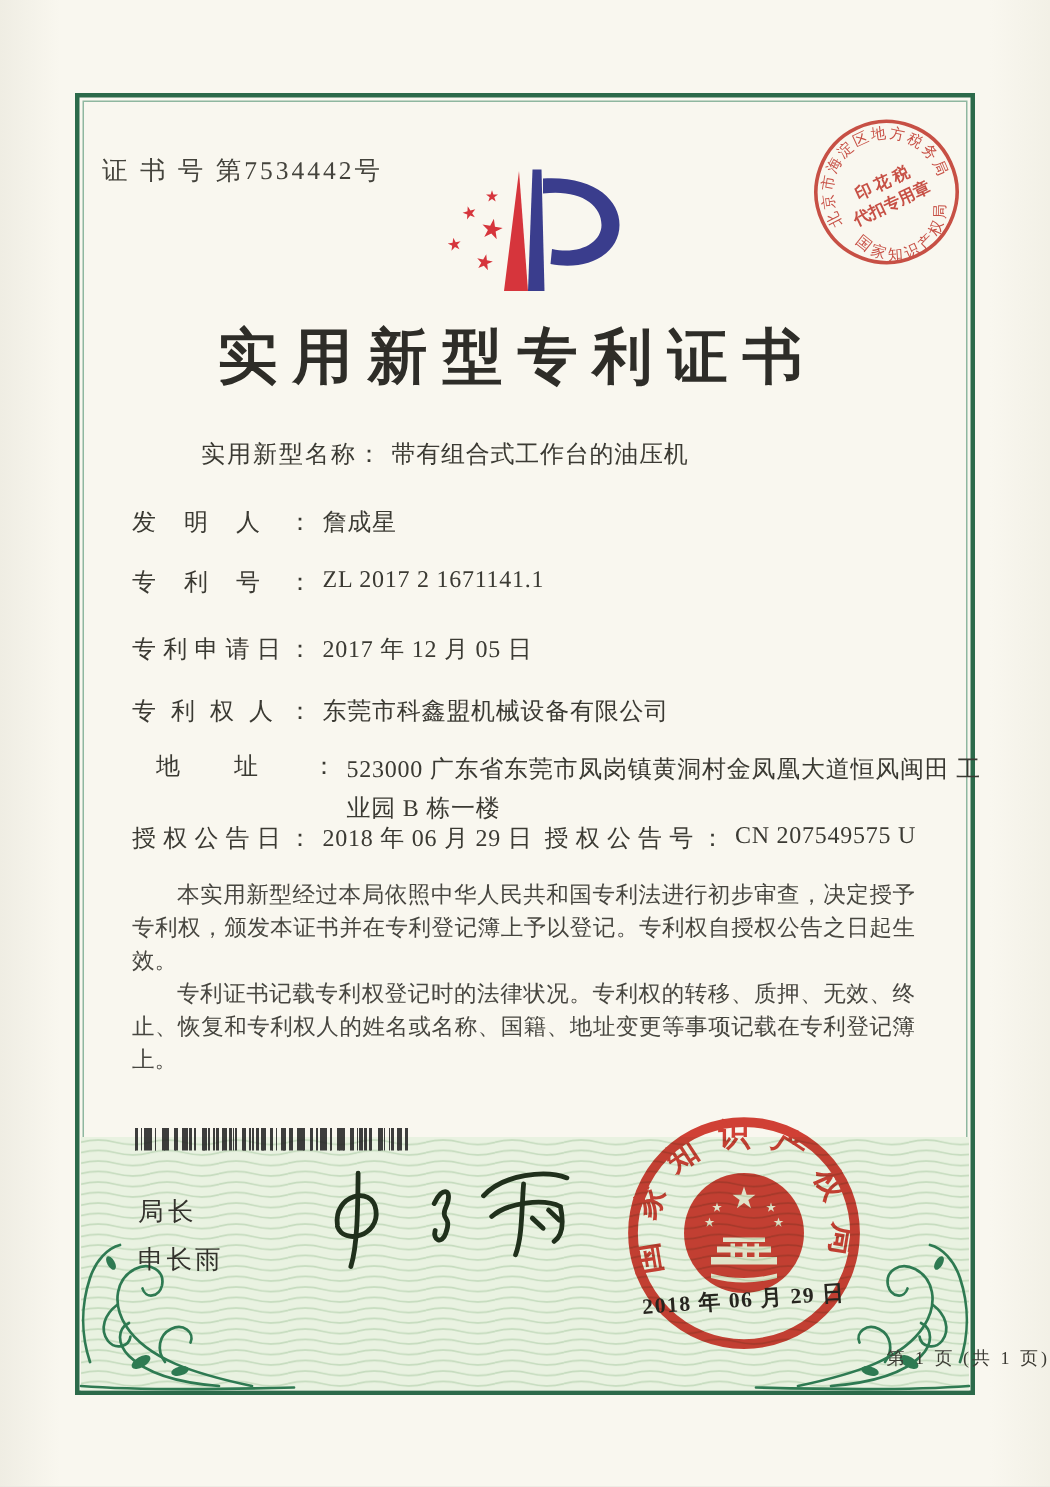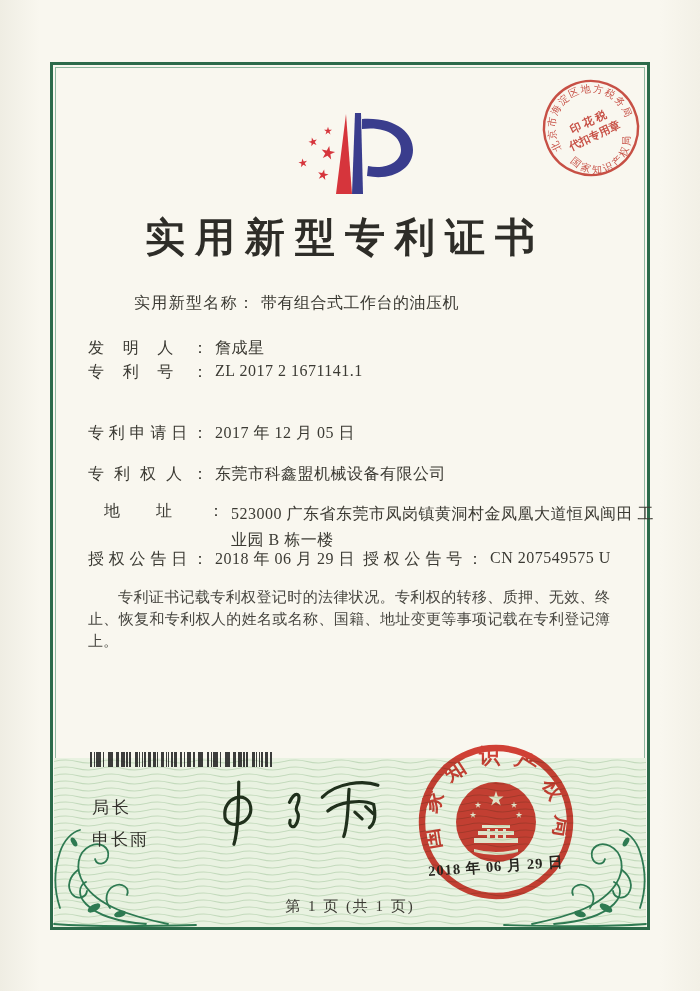--- a/index.html
+++ b/index.html
@@ -47,22 +47,22 @@
   .flourish{position:absolute;}
   .sig-title{position:absolute;left:92px;top:796px;font-size:17px;letter-spacing:3px;color:#33322c;}
   .sig-name{position:absolute;left:92px;top:828px;font-size:17px;letter-spacing:2px;color:#33322c;}
   .signature{position:absolute;left:195px;top:772px;transform:rotate(-2deg);}
   .seal{position:absolute;left:411px;top:737px;opacity:.92;mix-blend-mode:multiply;}
   .seal-date{
     position:absolute;left:428px;top:856px;width:170px;font-size:14.5px;color:#26251f;
     letter-spacing:1px;transform:rotate(-4deg);font-weight:600;
   }
   .footer{
-    position:absolute;left:0;right:0;top:897px;text-align:center;
-    font-size:15px;letter-spacing:2px;color:#3c3b34;
+    position:absolute;left:0;right:0;top:897px;text-align:right;
+    font-size:12px;letter-spacing:2px;color:#3c3b34;
   }
 </style>
 </head>
 <body>
 
 <div class="page">
 
   <div class="frame"></div>
 
   <div class="green-zone">
@@ -101,20 +101,21 @@
       <path d="M60,96 C54,88 56,78 64,74 C72,70 80,76 77,83"></path>
       <path d="M4,112 C30,114 70,115 146,113"></path>
     </g>
     <g fill="#2e7a52">
       <ellipse cx="44" cy="96" rx="7" ry="3.5" transform="rotate(-30 44 96)"></ellipse>
       <ellipse cx="70" cy="102" rx="6" ry="3" transform="rotate(-15 70 102)"></ellipse>
       <ellipse cx="24" cy="30" rx="5" ry="2.5" transform="rotate(60 24 30)"></ellipse>
     </g>
   </svg>
 
+  <div class="cert-no">证 书 号 第7534442号</div>
 
   <svg class="tax-stamp" width="124" height="124">
     <g transform="rotate(-25 62 62)" fill="#c53a30">
       <circle cx="62" cy="62" r="47" fill="none" stroke="#c53a30" stroke-width="2.4"></circle>
       <defs>
         <path id="tax-arc-top" d="M 27.2,71.3 A 36,36 0 1 1 96.8,71.3"></path>
         <path id="tax-arc-bottom" d="M 28,74 A 34,34 0 0 0 96,74"></path>
       </defs>
       <text font-size="10" letter-spacing="1.5" font-family="Liberation Serif, serif">
         <textPath href="#tax-arc-top" startOffset="50%" text-anchor="middle">北京市海淀区地方税务局</textPath>
@@ -142,38 +143,39 @@
 
   <div class="title">实用新型专利证书</div>
 
   <div class="fields">
     <div class="frow" style="top:293px;margin-left:46px;">
       <span class="flabel">实用新型名称：</span><span class="fvalue">带有组合式工作台的油压机</span>
     </div>
     <div class="frow" style="top:338px;">
       <span class="flabel">发明人：</span><span class="fvalue">詹成星</span>
     </div>
-    <div class="frow" style="top:362px;">
+    <div class="frow" style="top:378px;">
       <span class="flabel">专利号：</span><span class="fvalue">ZL 2017 2 1671141.1</span>
     </div>
     <div class="frow" style="top:423px;">
       <span class="flabel">专利申请日：</span><span class="fvalue">2017 年 12 月 05 日</span>
     </div>
     <div class="frow" style="top:464px;text-decoration:underline;">
       <span class="flabel">专利权人：</span><span class="fvalue">东莞市科鑫盟机械设备有限公司</span>
     </div>
     <div class="frow" style="top:501px;margin-left:16px;">
       <span class="flabel">地址：</span><span class="fvalue wrap">523000 广东省东莞市凤岗镇黄洞村金凤凰大道恒风闽田 工业园 B 栋一楼</span>
     </div>
     <div class="frow" style="top:549px;">
       <span class="flabel">授权公告日：</span><span class="fvalue midcol">2018 年 06 月 29 日</span><span class="flabel">授权公告号：</span><span class="fvalue">CN 207549575 U</span>
     </div>
   </div>
 
   <div class="paras">
+    <p>本实用新型经过本局依照中华人民共和国专利法进行初步审查，决定授予专利权，颁发本证书并在专利登记簿上予以登记。专利权自授权公告之日起生效。</p>
     <p>专利证书记载专利权登记时的法律状况。专利权的转移、质押、无效、终止、恢复和专利权人的姓名或名称、国籍、地址变更等事项记载在专利登记簿上。</p>
   </div>
 
   <div class="barcode"></div>
 
   <div class="sig-title">局长</div>
   <div class="sig-name">申长雨</div>
   <svg class="signature" width="210" height="90">
     <g fill="none" stroke="#20301c" stroke-width="3.2" stroke-linecap="round">
       <path d="M30,42 C28,22 54,16 56,33 C58,50 34,56 30,43"></path>

